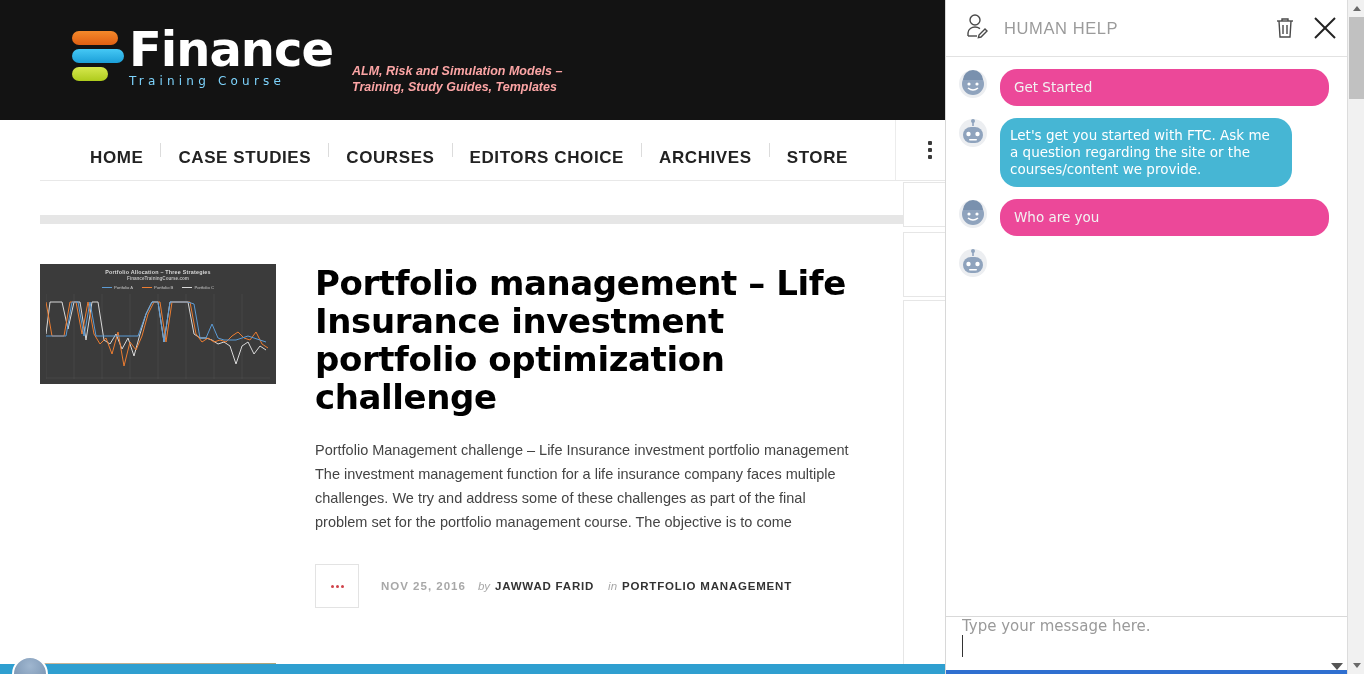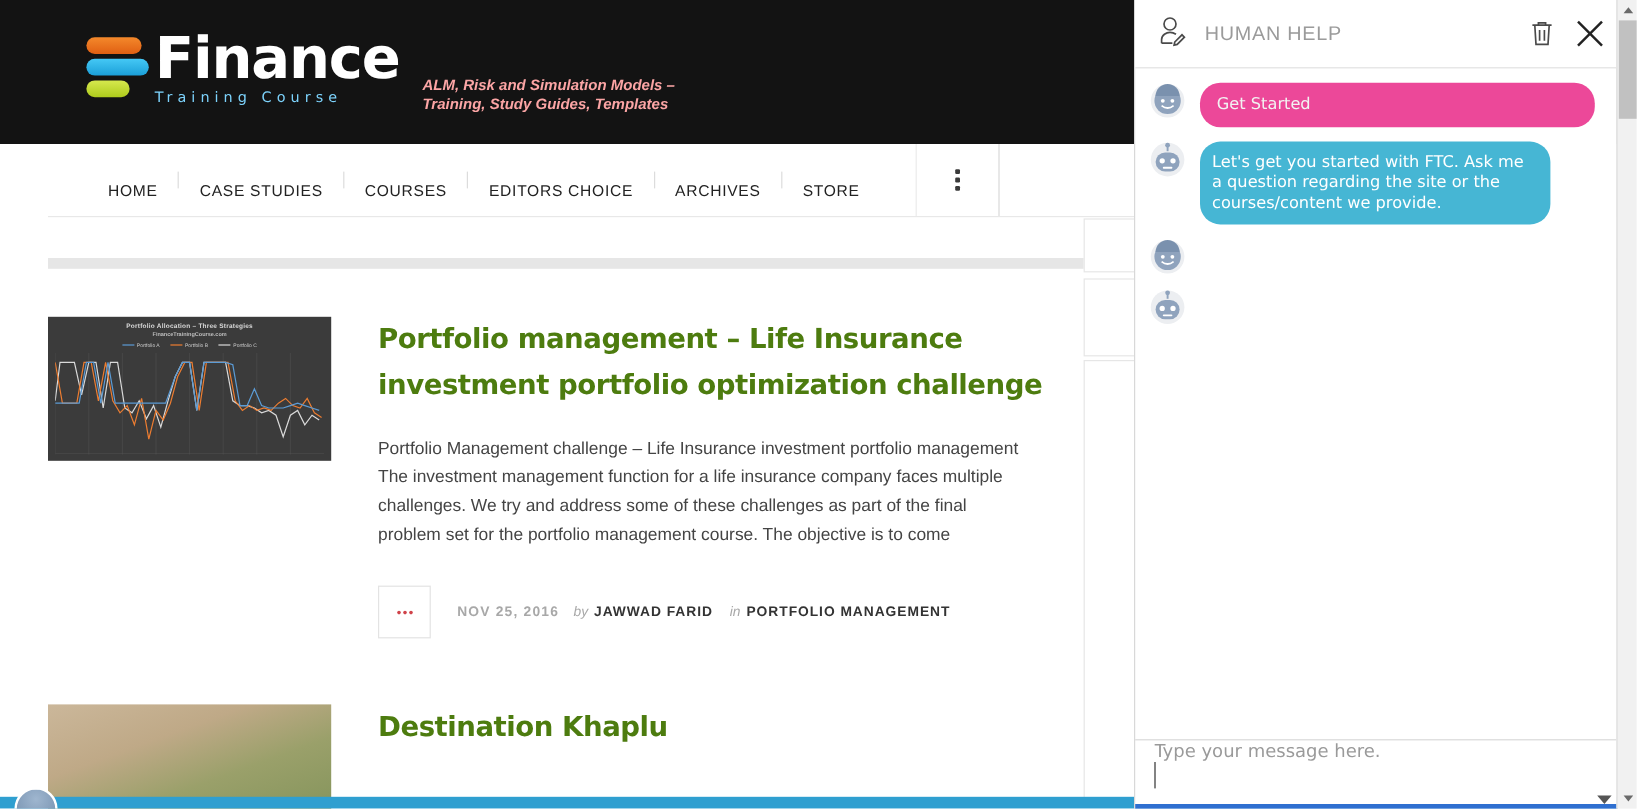--- a/index.html
+++ b/index.html
@@ -61,21 +61,21 @@
     width: 1307px; height: 61px;
     background: #ffffff;
     border-bottom: 1px solid #e8e8e8;
     display: flex; align-items: stretch;
   }
   .nav-items {
     display: flex; align-items: center; padding-left: 33px;
     flex: 0 0 auto;
   }
   .nav-item {
-    color: #222222; font-size: 13px; font-weight: normal;
+    color: #222222; font-size: 17px; font-weight: bold;
     letter-spacing: 0.6px; padding: 0 17px; cursor: pointer;
     white-space: nowrap;
     margin-top: 16px;
   }
   .nav-sep { width: 1px; height: 14px; background: #dcdcdc; }
   .nav-more {
     width: 70px; border-left: 1px solid #ececec; border-right: 1px solid #d9d9d9;
     display: flex; align-items: center; justify-content: center; cursor: pointer;
     margin-left: 30px;
   }
@@ -107,21 +107,21 @@
     display: flex; justify-content: center; gap: 9px; margin-top: 4px;
   }
   .thumb-legend span {
     color: #c9c9c9; font-size: 4.2px; display: flex; align-items: center; gap: 2px;
   }
   .thumb-legend i { display:block; width: 10px; height: 1.5px; }
   .thumb-plot { position: absolute; left: 6px; top: 30px; width: 224px; height: 85px; }
 
   .post-body { flex: 1; min-width: 0; max-width: 560px; }
   .post-title {
-    font-size: 23px; line-height: 38px; color: #4d7c0f;
+    font-size: 34px; line-height: 38px; color: #000000;
     font-weight: bold; letter-spacing: -0.4px; margin-bottom: 22px;
     font-family: "DejaVu Sans", sans-serif;
   }
   .post-excerpt {
     font-size: 14.5px; line-height: 24px; color: #444444;
     max-width: 545px;
   }
   .post-meta {
     display: flex; align-items: center; margin-top: 30px;
   }
@@ -425,20 +425,21 @@
         <span class="avatar">
           <svg viewBox="0 0 30 30" width="30" height="30">
             <circle cx="15" cy="15" r="14" fill="#eceef1"></circle>
             <circle cx="15" cy="15" r="11" fill="#8fa3bd"></circle>
             <path d="M5 11 a10 10 0 0 1 20 0 z" fill="#7a91ae"></path>
             <circle cx="11" cy="15" r="1.6" fill="#fff"></circle>
             <circle cx="19" cy="15" r="1.6" fill="#fff"></circle>
             <path d="M10 19 q5 4 10 0" stroke="#fff" stroke-width="1.5" fill="none"></path>
           </svg>
         </span>
+        <span class="bubble user">Who are you</span>
       </div>
 
       <div class="msg">
         <span class="avatar">
           <svg viewBox="0 0 30 30" width="30" height="30">
             <circle cx="15" cy="15" r="14" fill="#eceef1"></circle>
             <rect x="14.2" y="3" width="1.6" height="5" fill="#8fa3bd"></rect>
             <circle cx="15" cy="3" r="2" fill="#8fa3bd"></circle>
             <rect x="5" y="9" width="20" height="16" rx="8" fill="#8fa3bd"></rect>
             <circle cx="10.5" cy="16" r="2.2" fill="#fff"></circle>

